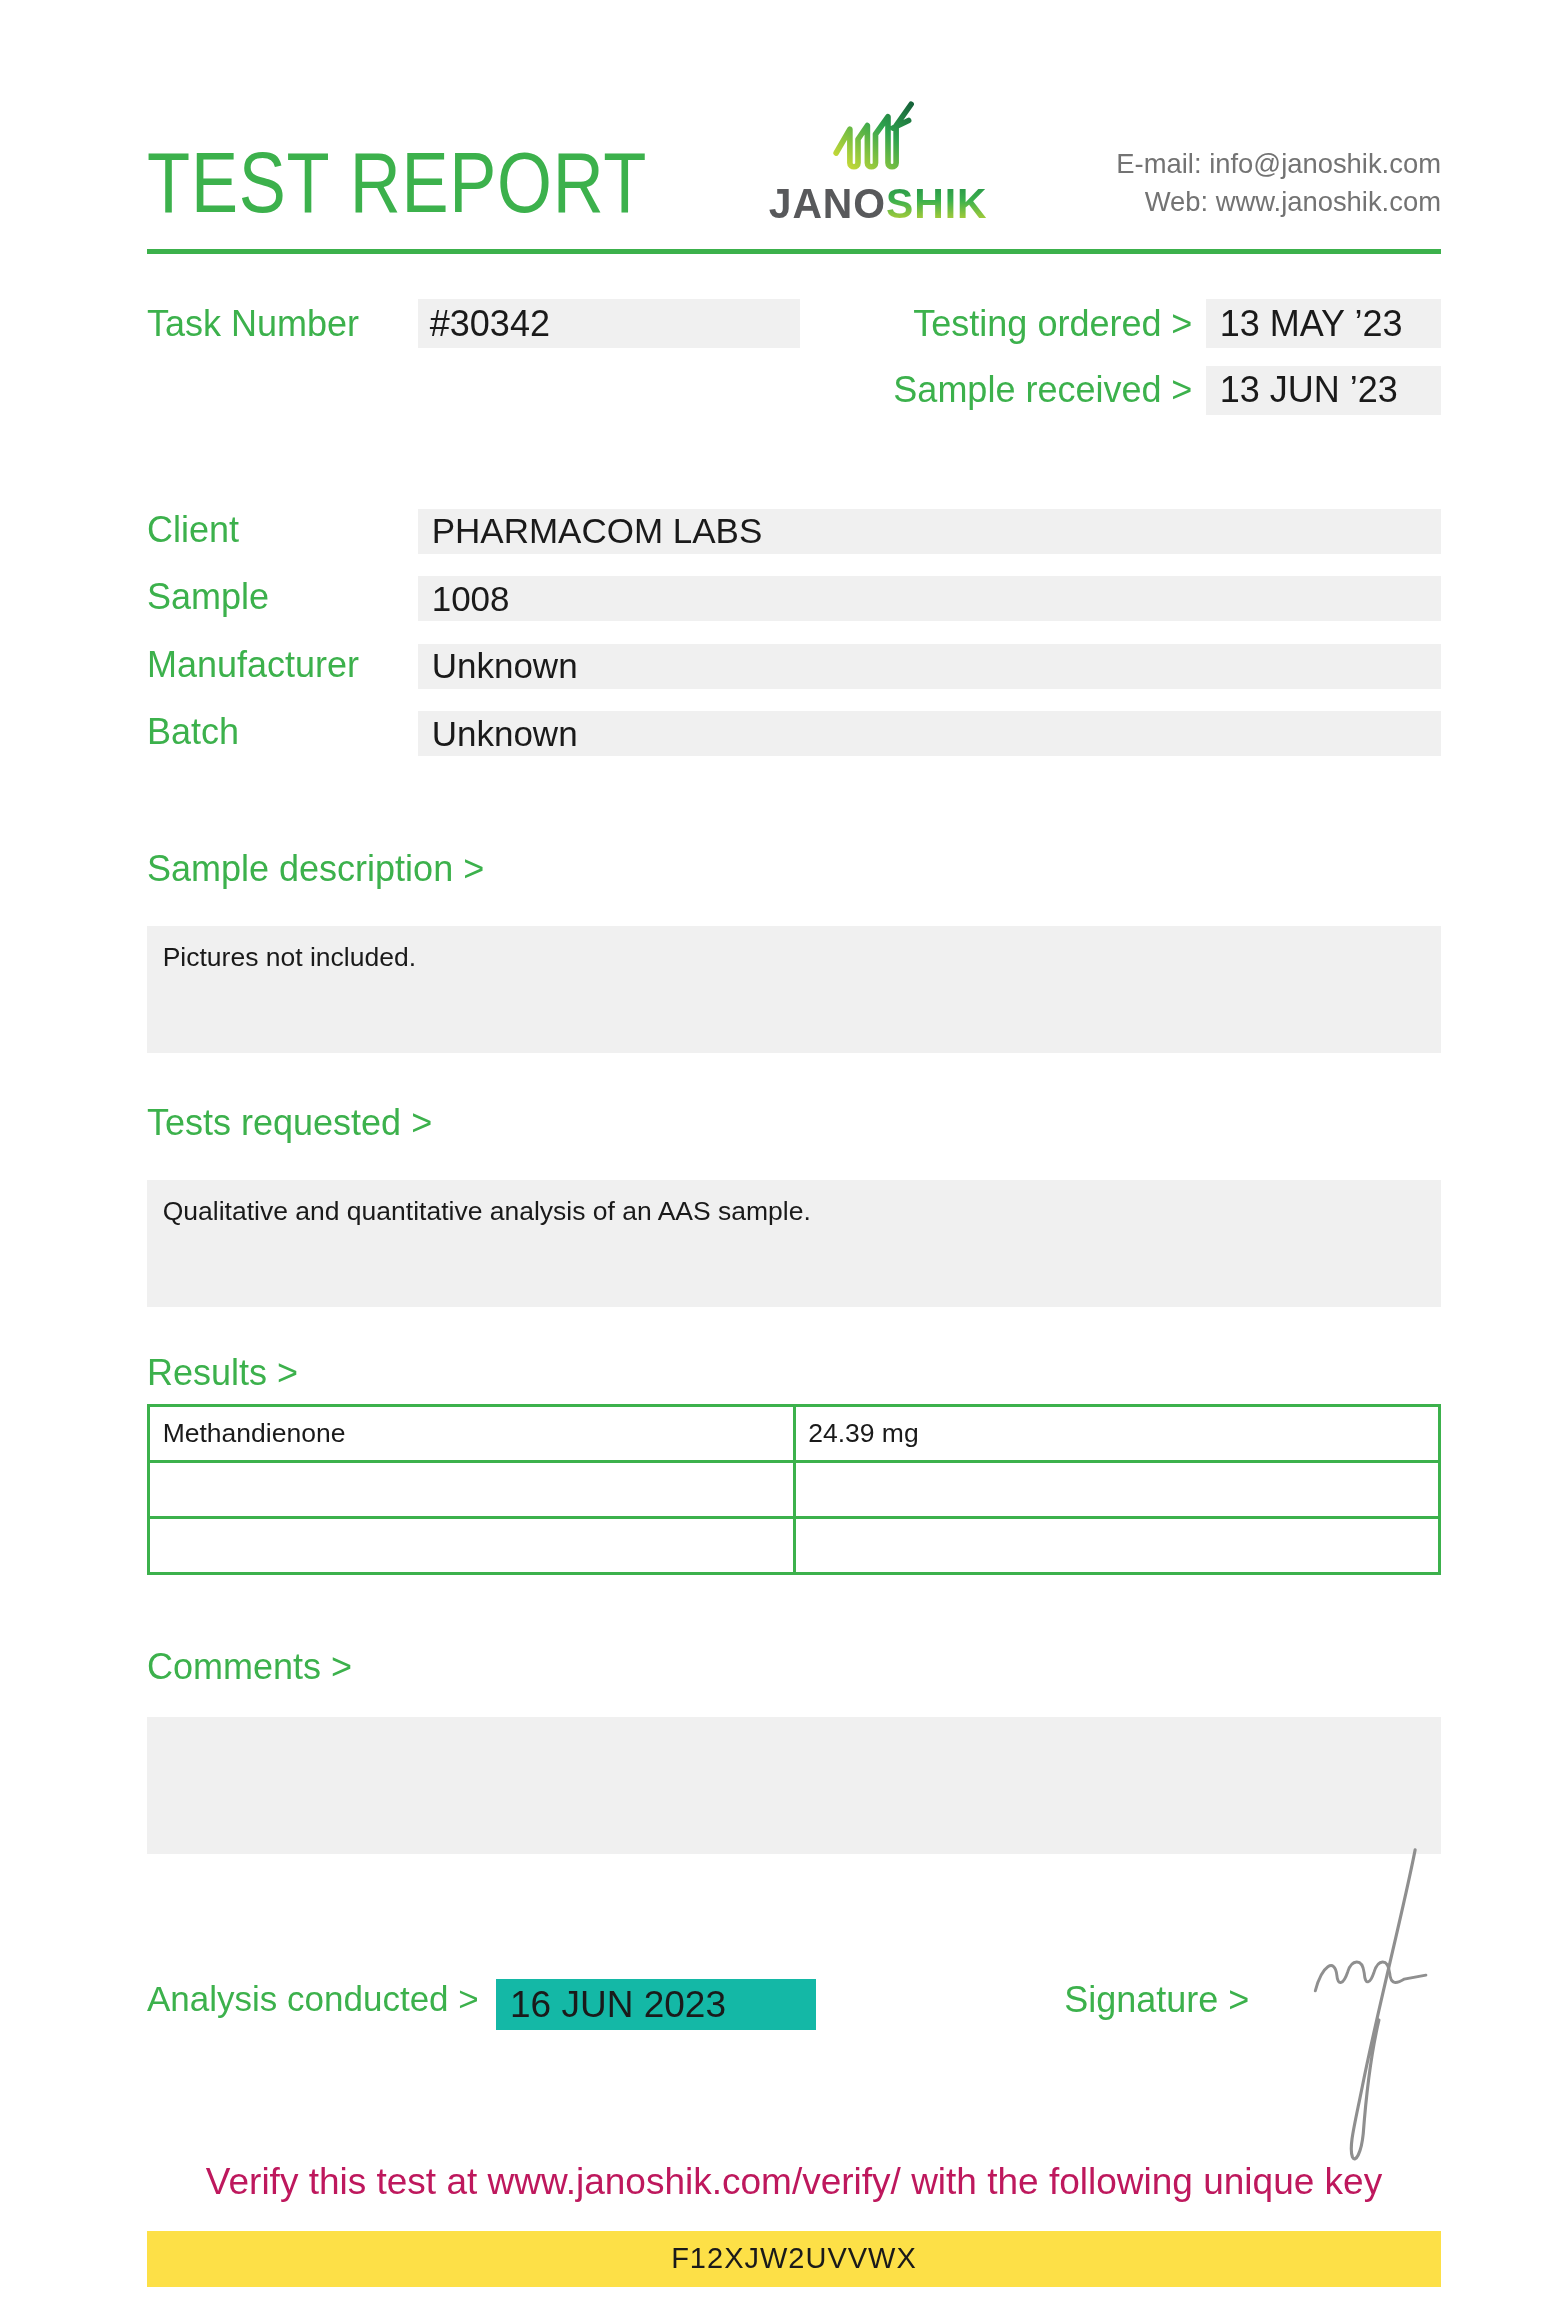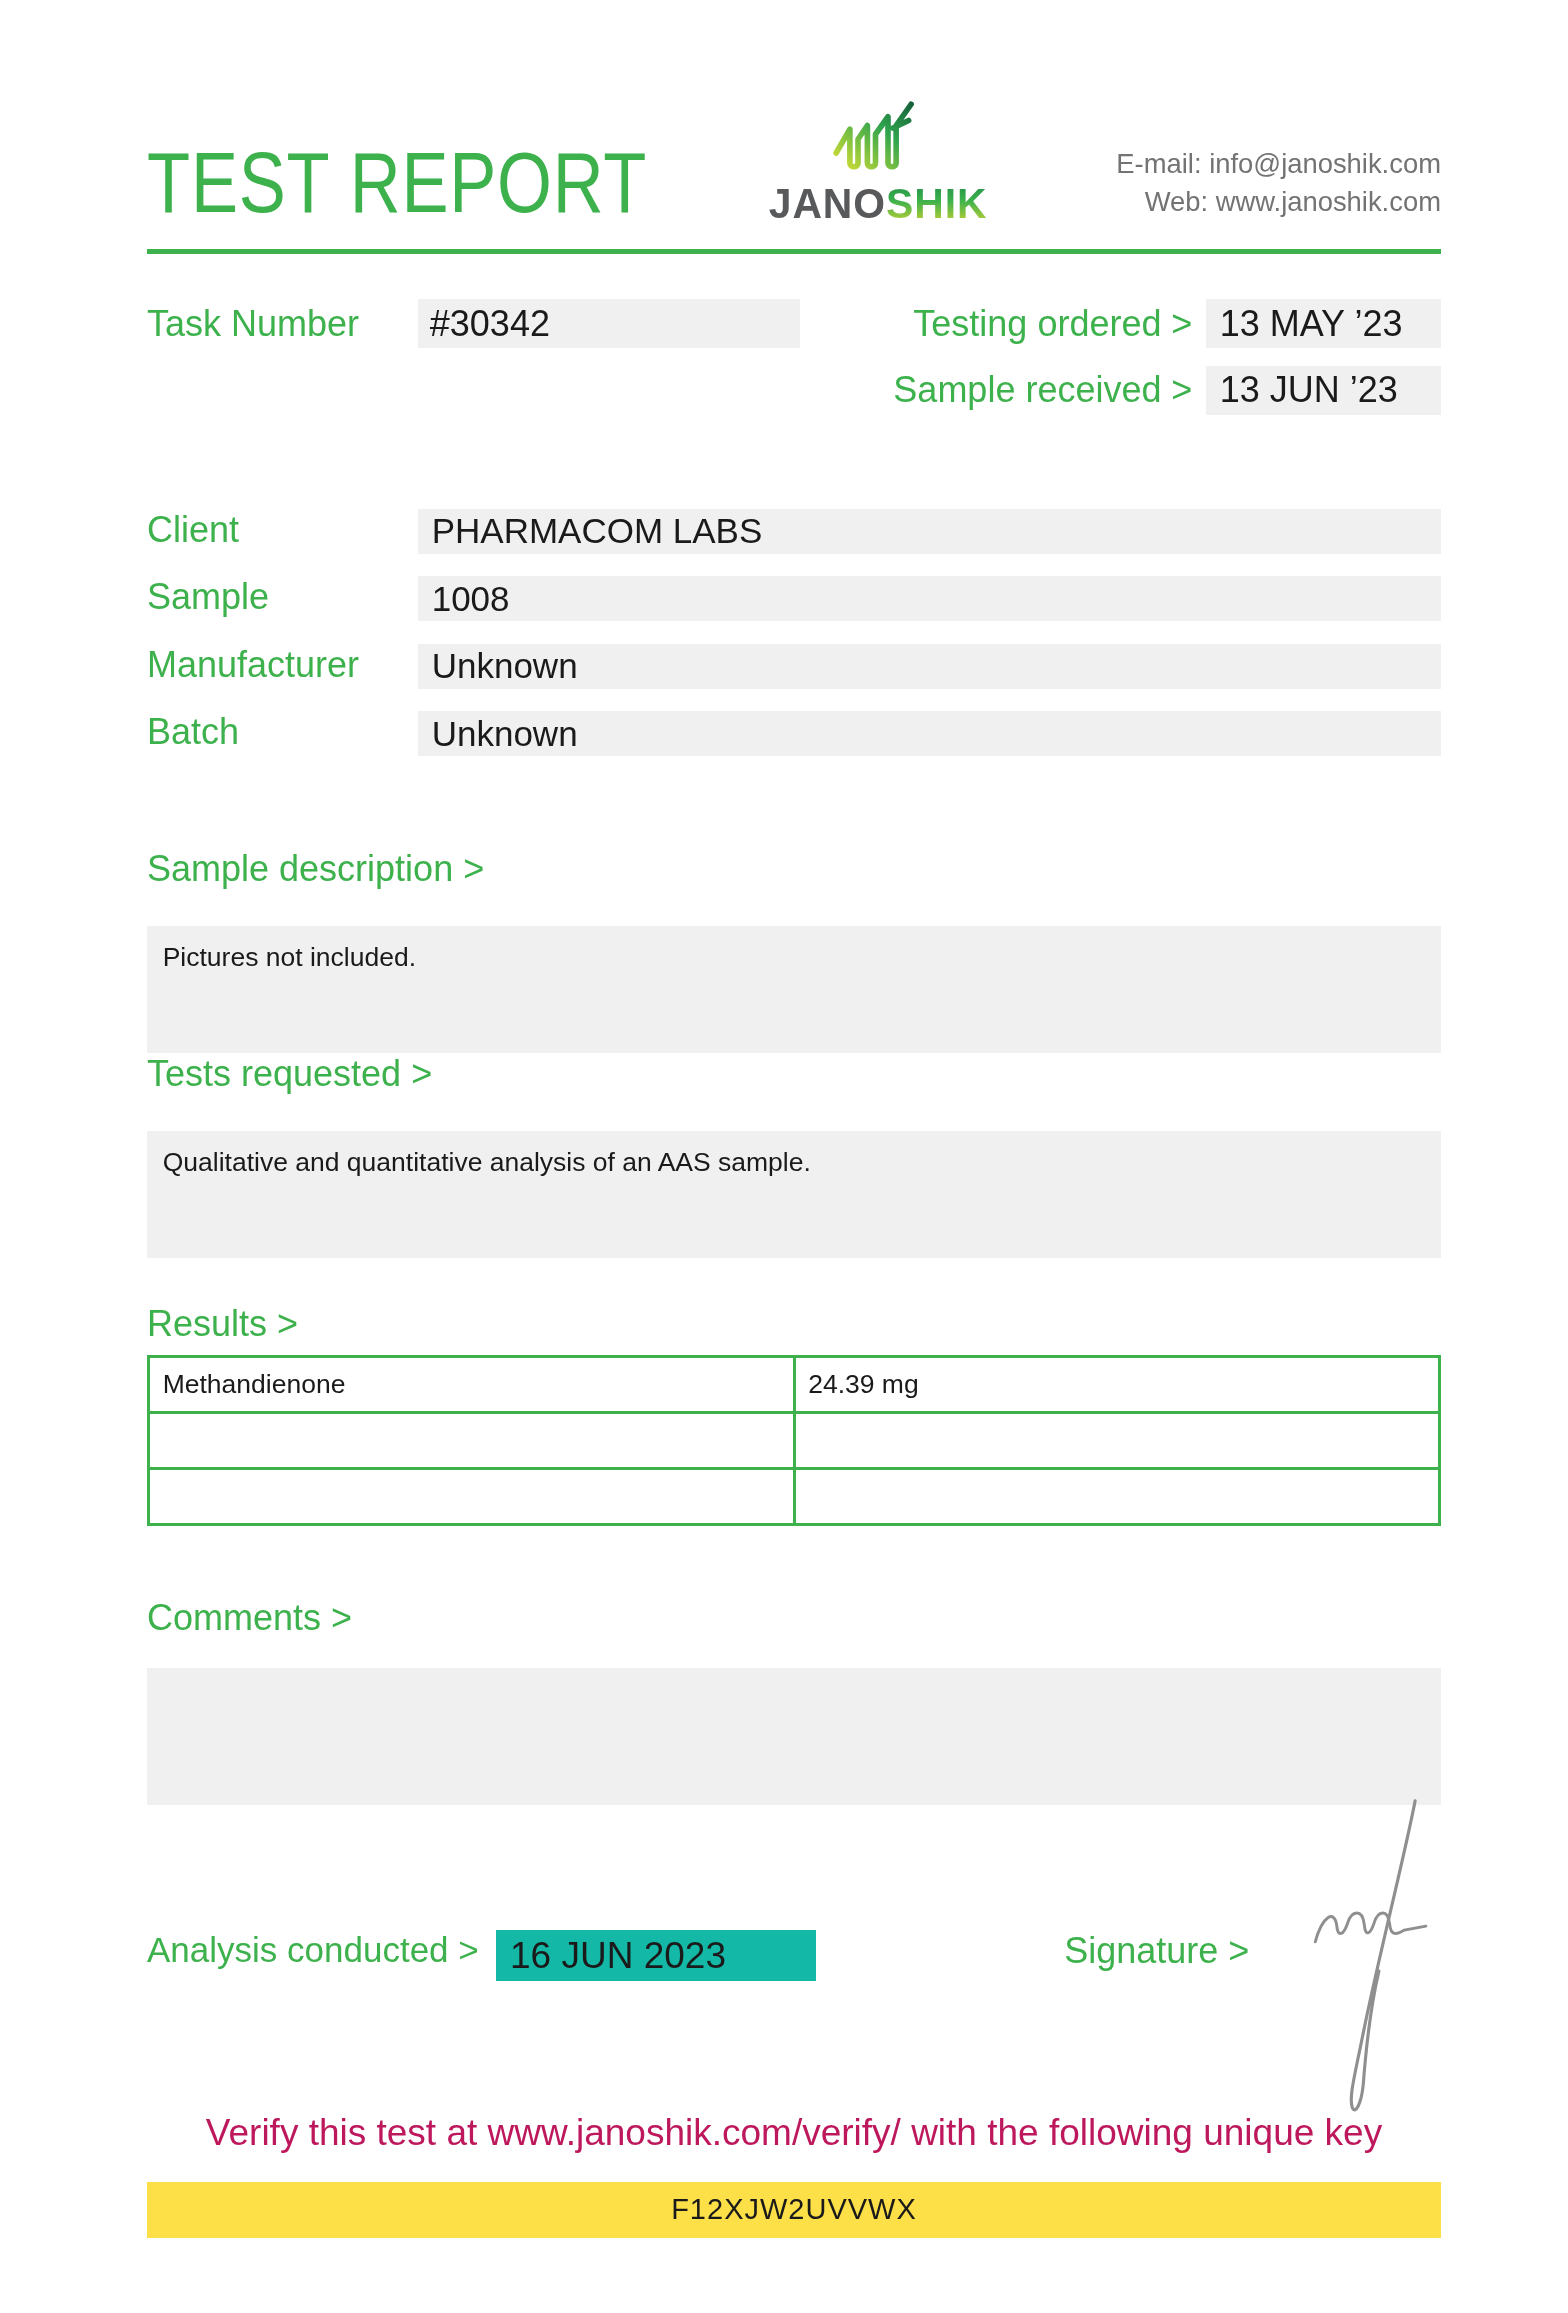--- a/index.html
+++ b/index.html
@@ -40,21 +40,21 @@
   .info-row { display:flex; height:45px; }
   .info-row .g-label { width:271px; }
   .info-box { flex:1; height:45px; background:#f0f0f0; font-size:35px;
     display:flex; align-items:center; padding-left:13.7px; }
 
   
   .sec-head { color:#3cb14c; font-size:36px; white-space:nowrap; }
   .sec-desc { margin-top:92px; }
   .gray-box { background:#f0f0f0; margin-top:36px; padding:15.7px 15.7px; font-size:26.5px; }
   .box-desc { height:127px; }
-  .sec-tests { }
+  .sec-tests { margin-top:49px; }
   .box-tests { height:127px; }
   .sec-results { margin-top:45px; }
   .results-table { width:100%; border-collapse:collapse; margin-top:9.8px; }
   .results-table td { border:3.9px solid #3cb14c; height:56px; font-size:26.5px; padding-left:12.7px; width:50%; }
   .sec-comments { margin-top:71px; }
   .box-comments { height:137px; margin-top:29px; }
 
   
   .footer-row { display:flex; align-items:flex-start; margin-top:125px; height:51px; }
   .analysis-label { font-size:35px; }

